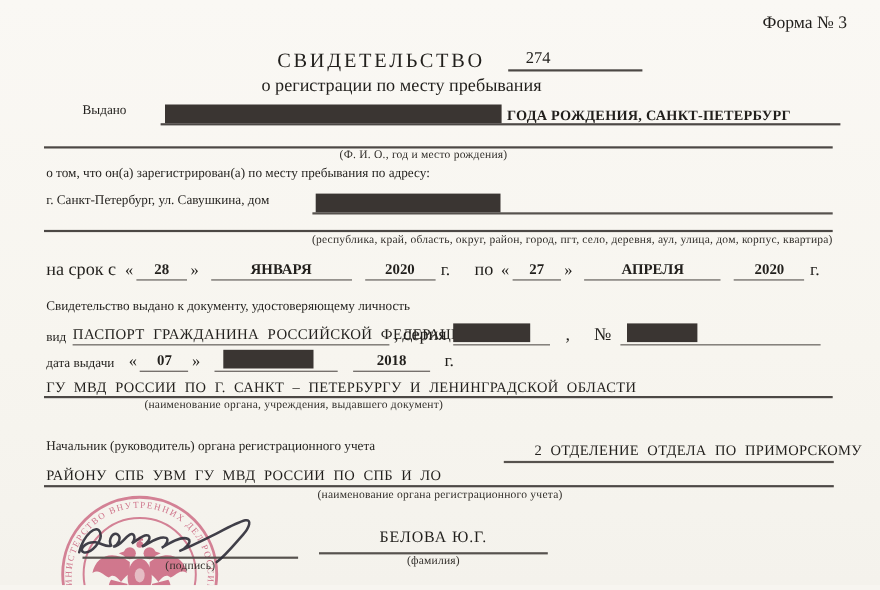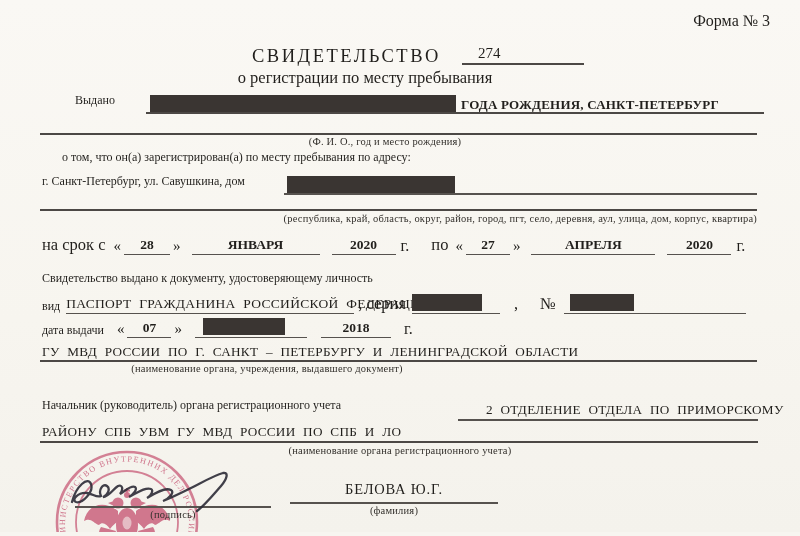--- a/index.html
+++ b/index.html
@@ -35,21 +35,21 @@
   <div class="abs num-line" style="top:45px;left:462px;width:106px;">274</div>
   <div class="abs t16" style="top:68px;left:210px;width:310px;text-align:center;">о регистрации по месту пребывания</div>
 
   <div class="rule" style="top:112px;left:146px;width:618px;"></div>
   <div class="abs t17" style="top:93px;left:75px;">Выдано</div>
   <div class="abs bar" style="top:95px;left:150px;width:306px;height:17px;"></div>
   <div class="abs bold" style="top:97px;left:461px;font-size:13px;letter-spacing:.2px;white-space:nowrap;">ГОДА РОЖДЕНИЯ, САНКТ-ПЕТЕРБУРГ</div>
   <div class="rule" style="top:133px;left:40px;width:717px;"></div>
   <div class="abs cap" style="top:136px;left:225px;width:320px;">(Ф. И. О., год и место рождения)</div>
 
-  <div class="abs t17" style="top:150px;left:42px;margin-left:20px;">о том, что он(а) зарегистрирован(а) по месту пребывания по адресу:</div>
+  <div class="abs t17" style="top:150px;left:42px;">о том, что он(а) зарегистрирован(а) по месту пребывания по адресу:</div>
 
   <div class="thinrule" style="top:193px;left:284px;width:473px;"></div>
   <div class="abs t17" style="top:174px;left:42px;">г. Санкт-Петербург, ул. Савушкина, дом</div>
   <div class="abs bar" style="top:176px;left:287px;width:168px;height:17px;"></div>
   <div class="rule" style="top:209px;left:40px;width:717px;"></div>
   <div class="abs cap" style="top:213px;left:40px;width:717px;text-align:right;">(республика, край, область, округ, район, город, пгт, село, деревня, аул, улица, дом, корпус, квартира)</div>
 
   <div class="abs flexrow t16" style="top:235px;left:42px;">
     <span>на срок с</span>
     <span class="q" style="margin-left:5px;">«</span>

